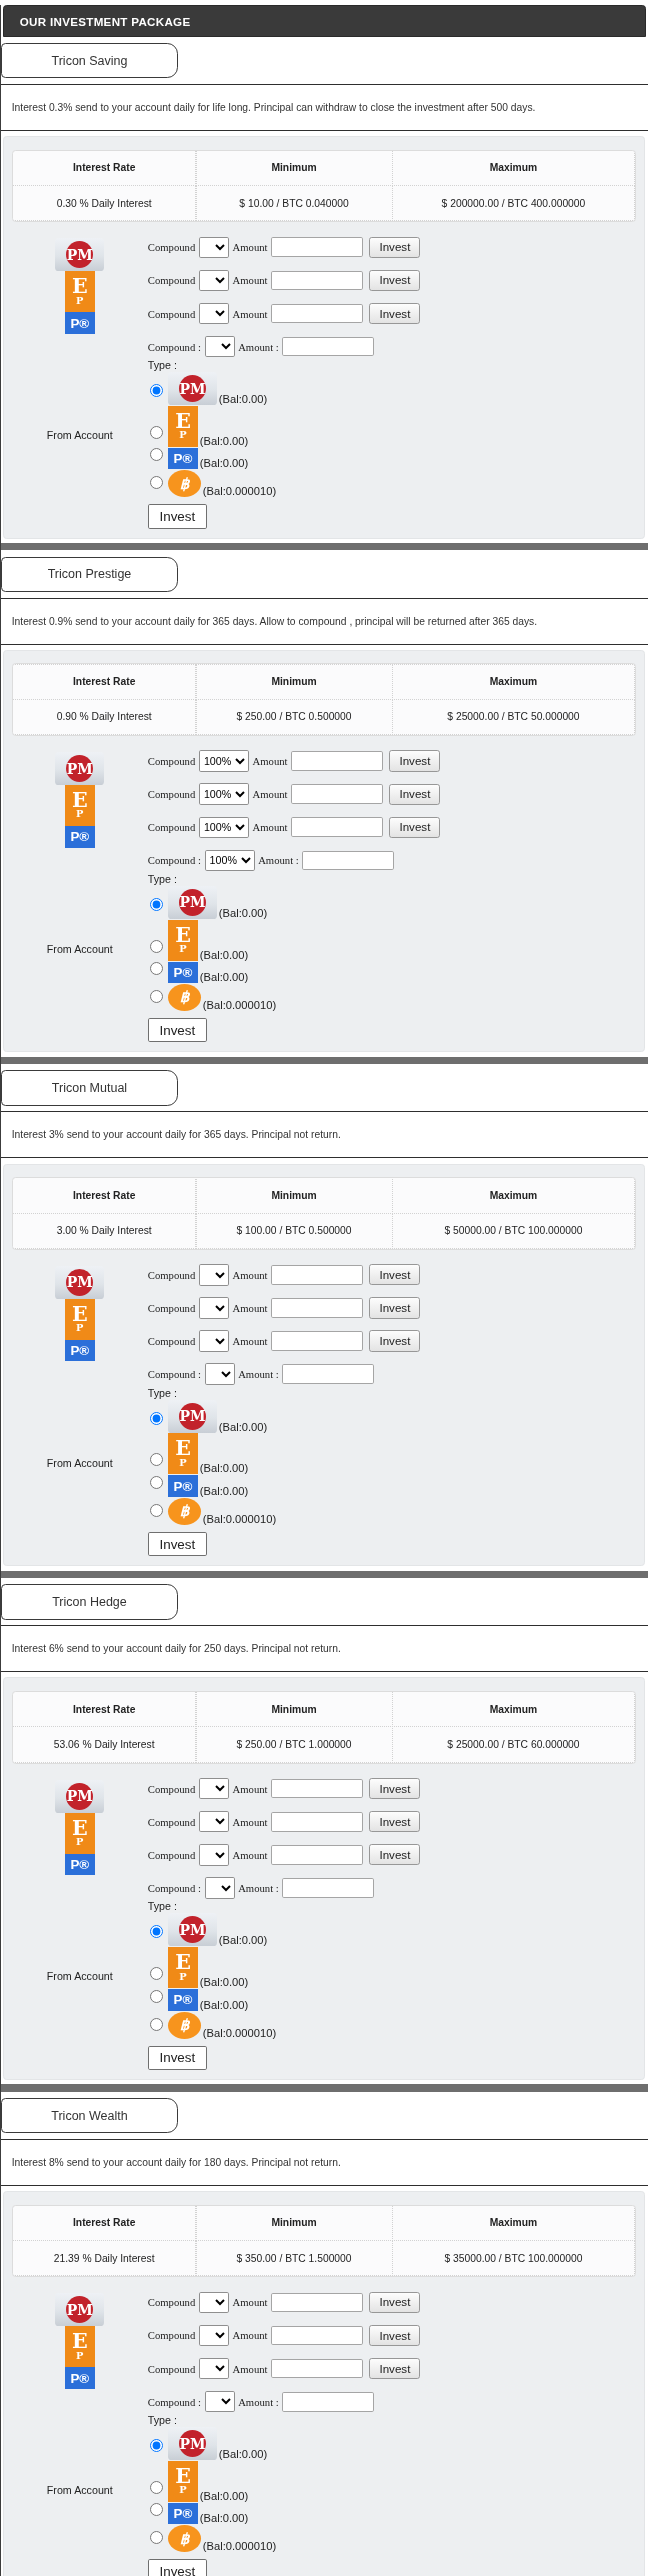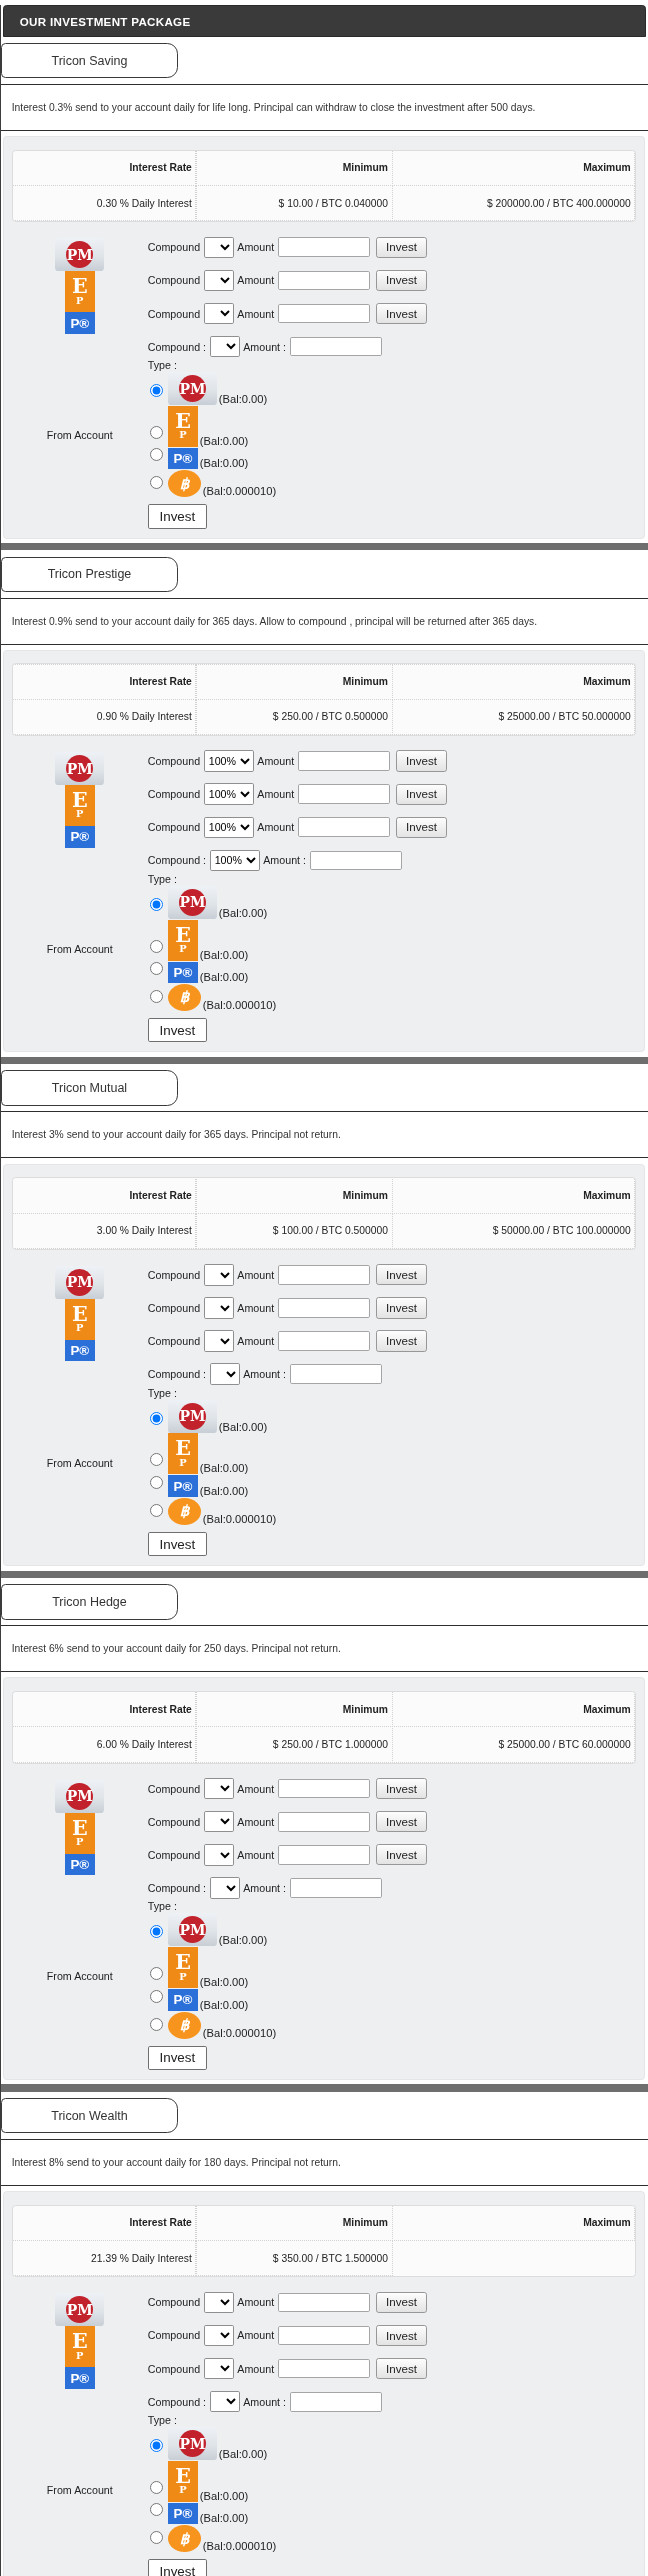--- a/index.html
+++ b/index.html
@@ -62,41 +62,41 @@
     border:0.9px solid #dcdcdc;
     border-radius:3.6px;
     overflow:hidden;
     display:grid;
     grid-template-columns:29.5% 31.5% 39%;
     margin-bottom:14.3px;
   }
   .pkg-table .cell {
     border:0.9px dotted #d2d2d2;
     margin:-0.9px 0 0 -0.9px;
-    text-align:right;
+    text-align:center;
     padding:11.6px 3.6px;
     font-size:10.3px;
     color:#222;
   }
   .pkg-table .head { font-weight:bold; }
 
   
   .form-top, .form-mid { display:flex; }
   .left-col {
     width:136px;
     flex:0 0 136px;
     display:flex;
     flex-direction:column;
     align-items:center;
     padding-top:1.8px;
   }
   .rows-col { flex:1; }
 
   .c-row { display:flex; align-items:center; margin-bottom:11.6px; }
-  .c-row .lbl { font-size:10.7px; color:#222; margin-right:3.6px; }
+  .c-row .lbl { font-size:10.7px; color:#222; margin-right:3.6px;font-family:Liberation Serif, serif; }
   select.compound {
     min-width:30px; height:21.5px;
     border:0.9px solid #8f8f8f; border-radius:1.8px;
     background:#fff; font-size:10.7px; margin-right:3.6px;
   }
   input.amount {
     width:92px; height:19.7px;
     border:0.9px solid #a5a5a5; border-radius:1.8px;
     margin-right:6.3px; padding:0 3.6px; font-size:10.7px;
   }
@@ -532,21 +532,21 @@
     </div>
 
     <div class="desc-row">Interest 6% send to your account daily for 250 days. Principal not return.</div>
 
     <div class="content">
 
       <div class="pkg-table">
         <div class="cell head">Interest Rate</div>
         <div class="cell head">Minimum</div>
         <div class="cell head">Maximum</div>
-        <div class="cell">6.00 % Daily Interest</div>
+        <div class="cell">53.06 % Daily Interest</div>
         <div class="cell">$ 250.00 / BTC 1.000000</div>
         <div class="cell">$ 25000.00 / BTC 60.000000</div>
       </div>
 
       <div class="form-top">
         <div class="left-col icon-stack">
           <div class="pm-tile">
             <div class="pm-circle">PM</div>
           </div>
           <div class="ep-tile">
@@ -654,20 +654,21 @@
     <div class="desc-row">Interest 8% send to your account daily for 180 days. Principal not return.</div>
 
     <div class="content">
 
       <div class="pkg-table">
         <div class="cell head">Interest Rate</div>
         <div class="cell head">Minimum</div>
         <div class="cell head">Maximum</div>
         <div class="cell">21.39 % Daily Interest</div>
         <div class="cell">$ 350.00 / BTC 1.500000</div>
+        <div class="cell">$ 35000.00 / BTC 100.000000</div>
       </div>
 
       <div class="form-top">
         <div class="left-col icon-stack">
           <div class="pm-tile">
             <div class="pm-circle">PM</div>
           </div>
           <div class="ep-tile">
             <div class="big">E</div>
             <div class="small">P</div>

